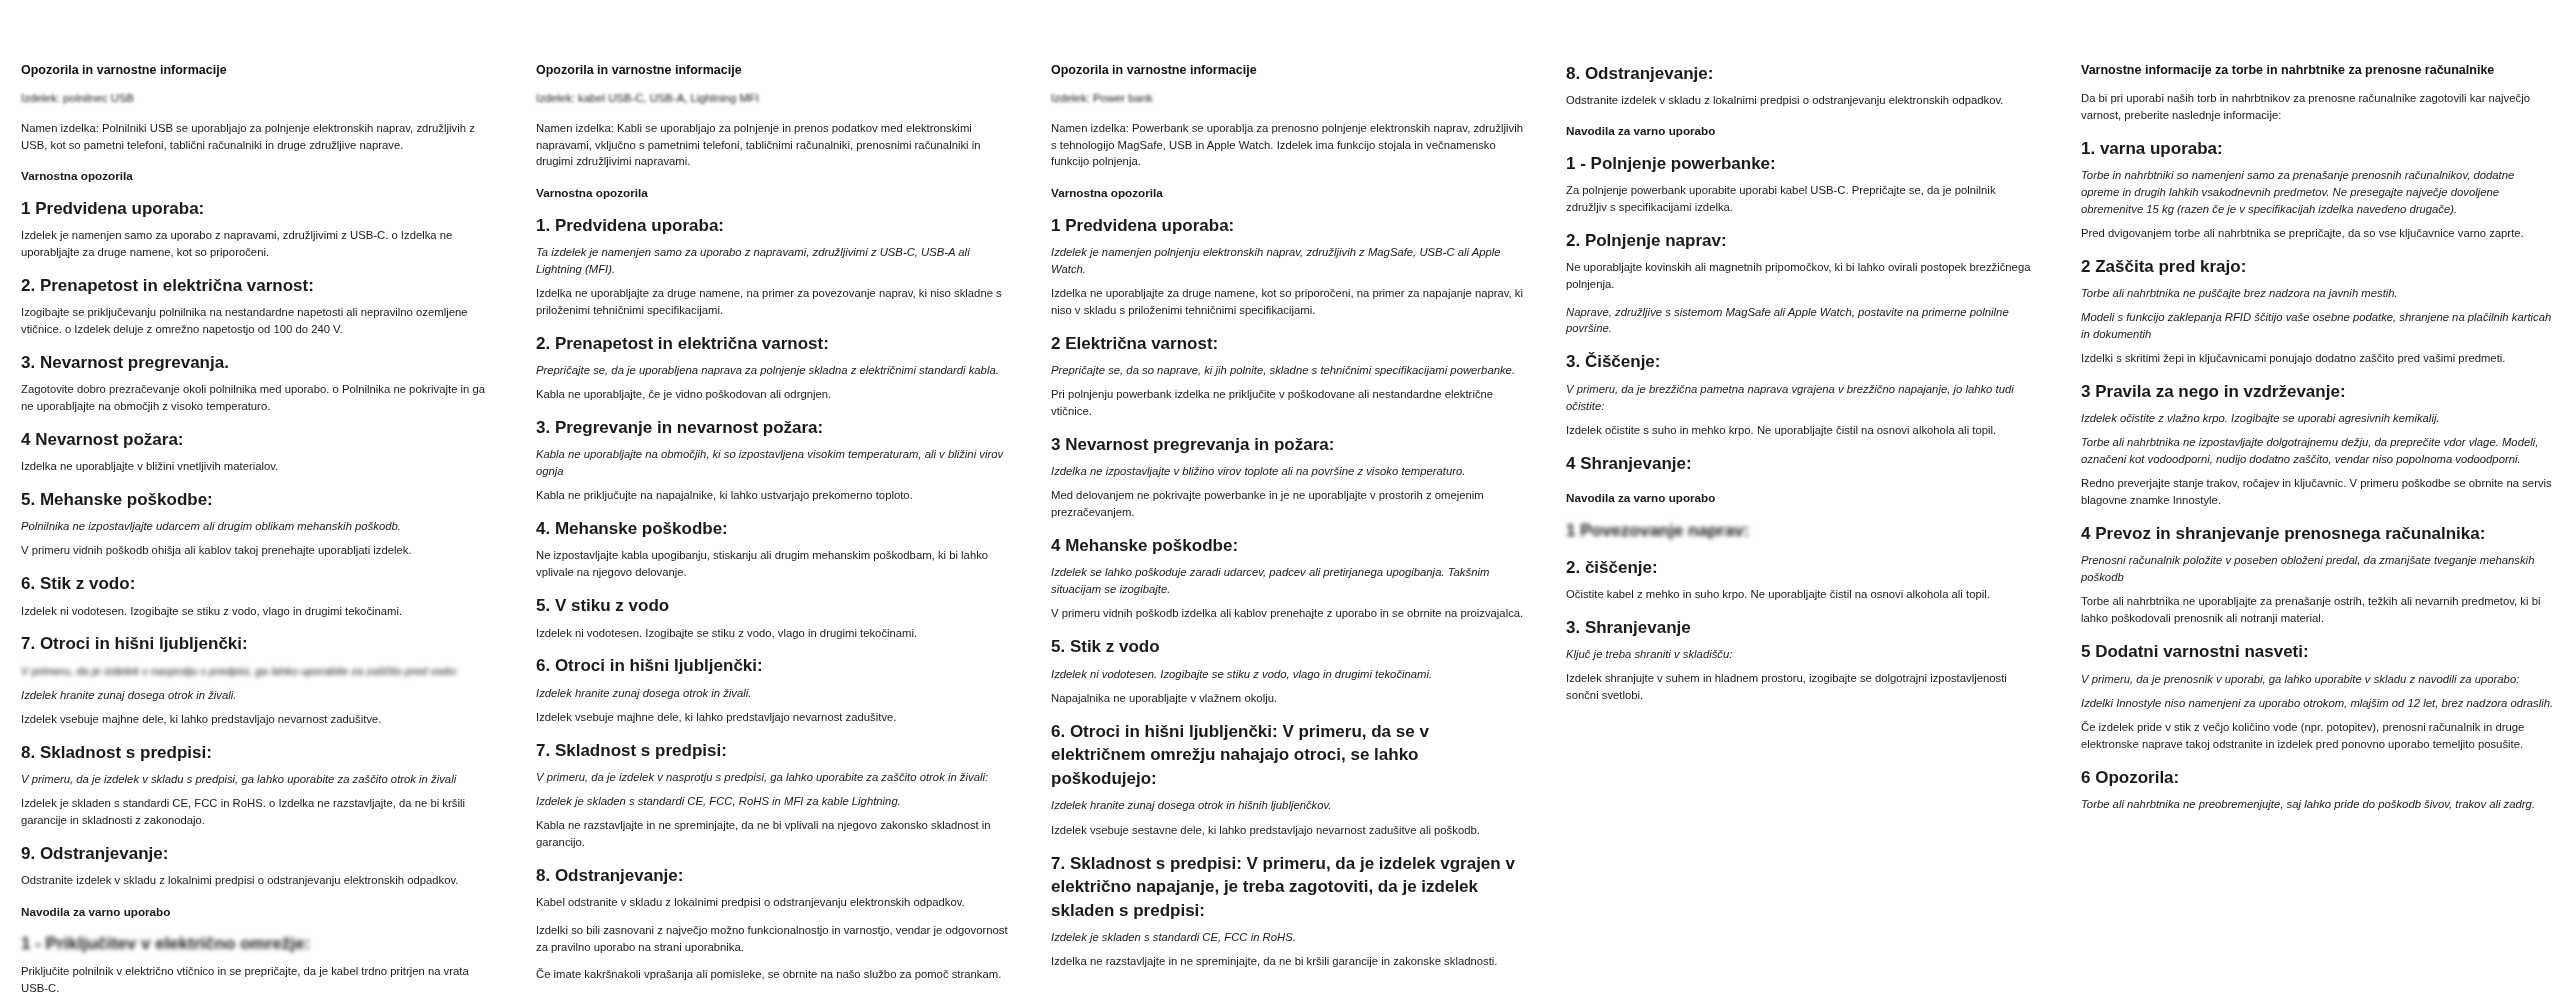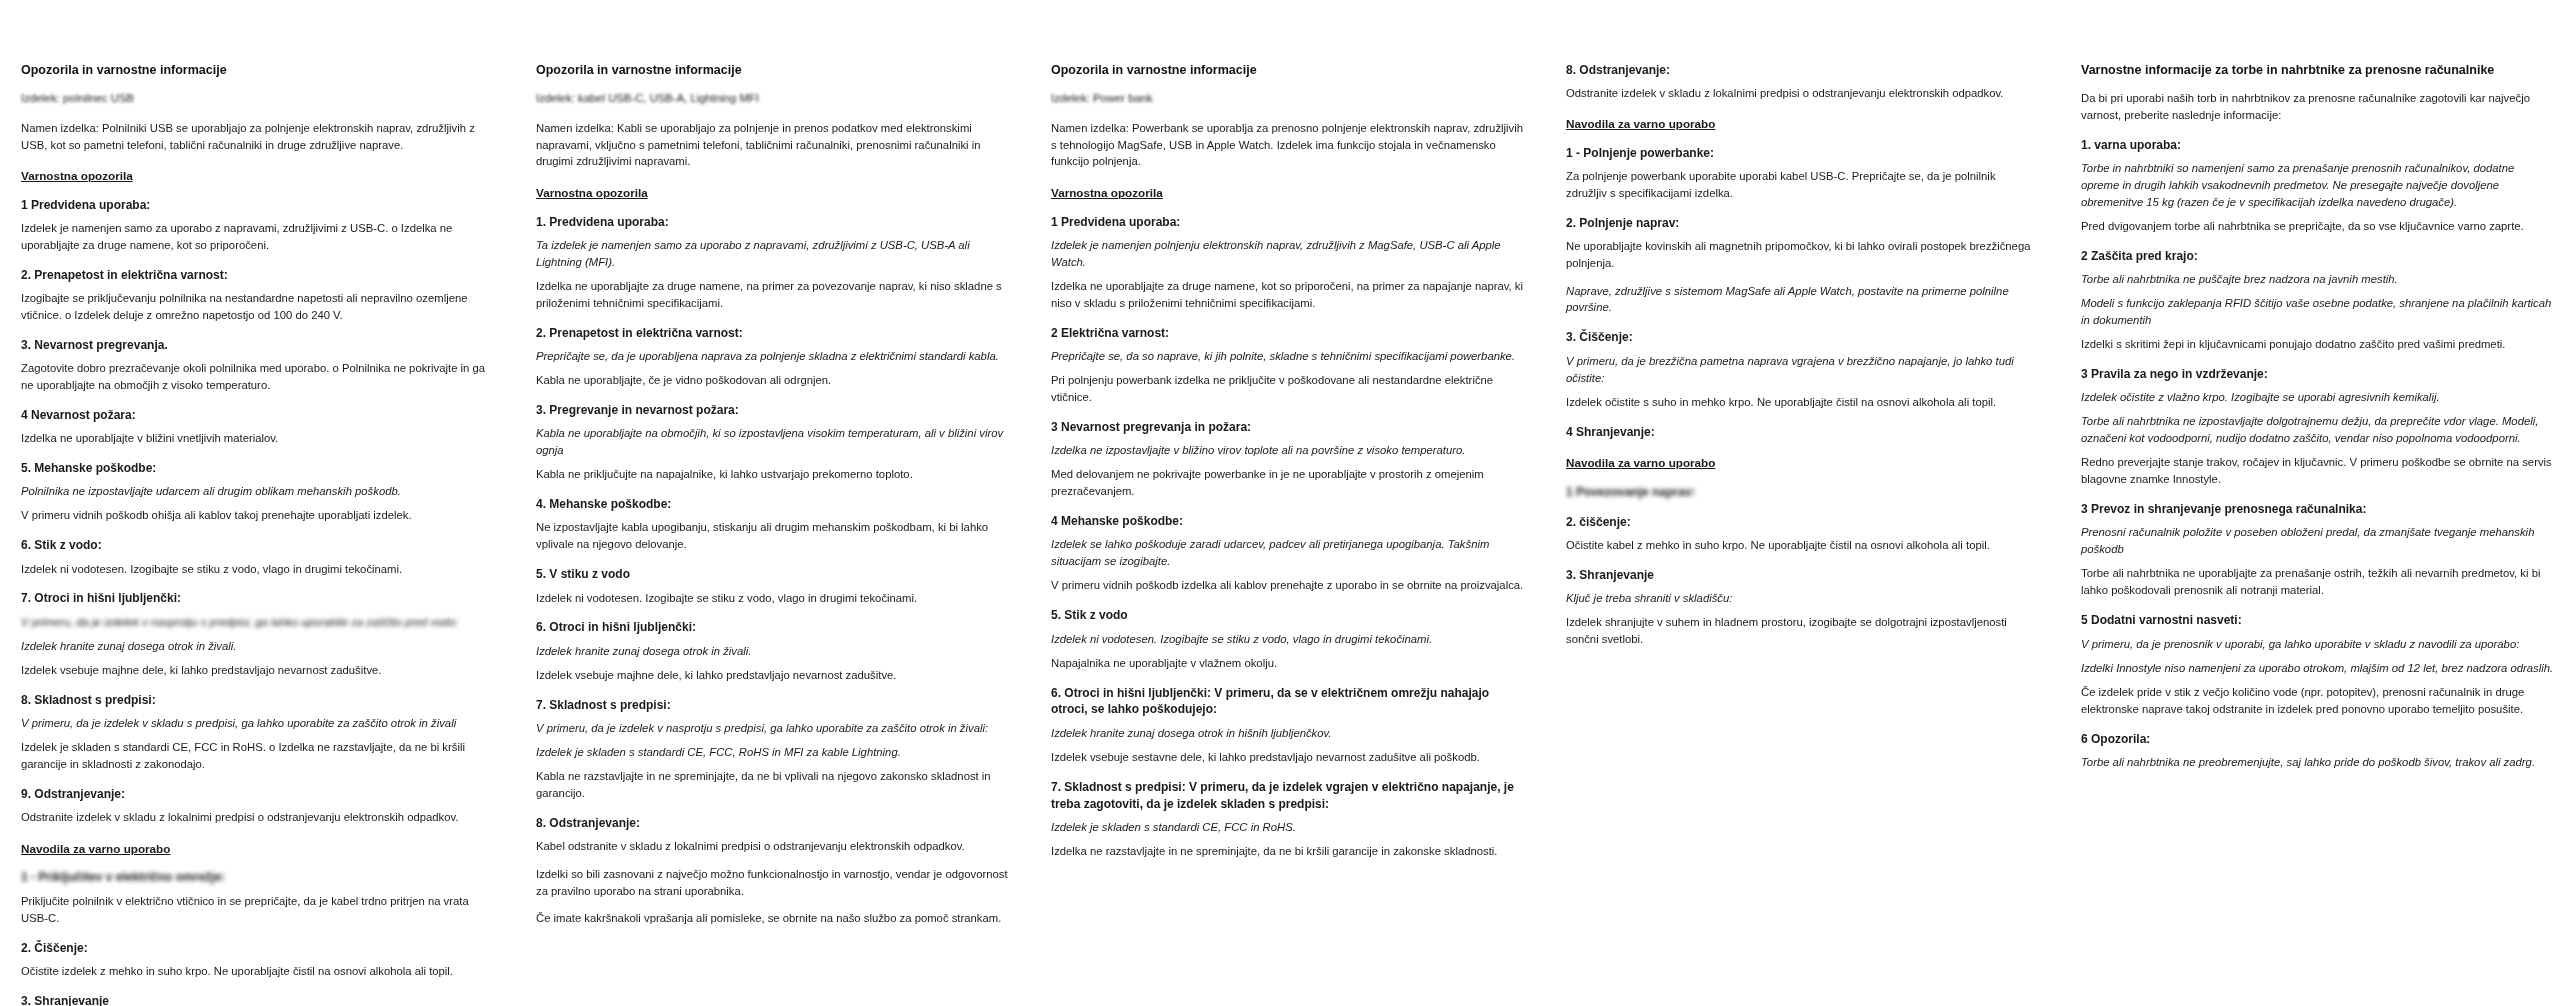--- a/index.html
+++ b/index.html
@@ -44,24 +44,23 @@
     color: #1b1b1b;
   }
   .lead .blur {
     filter: blur(1.8px);
   }
   .h2 {
     font-size: 11.7px;
     font-weight: bold;
     margin: 14.5px 0 8px 0;
     line-height: 1.35;
-    text-decoration: underline;
   }
   .h3 {
-    font-size: 12px;
+    font-size: 17px;
     font-weight: bold;
     margin: 13px 0 6.4px 0;
     line-height: 1.4;
   }
   p.body {
     font-size: 11.3px;
     line-height: 1.5;
     margin: 0 0 10.5px 0;
     color: #1b1b1b;
   }
@@ -253,21 +252,21 @@
     <div class="h3">2 Zaščita pred krajo:</div>
     <p class="body tight">Torbe ali nahrbtnika ne puščajte brez nadzora na javnih mestih.</p>
     <p class="body tight">Modeli s funkcijo zaklepanja RFID ščitijo vaše osebne podatke, shranjene na plačilnih karticah in dokumentih</p>
     <p class="body">Izdelki s skritimi žepi in ključavnicami ponujajo dodatno zaščito pred vašimi predmeti.</p>
 
     <div class="h3">3 Pravila za nego in vzdrževanje:</div>
     <p class="body tight">Izdelek očistite z vlažno krpo. Izogibajte se uporabi agresivnih kemikalij.</p>
     <p class="body tight">Torbe ali nahrbtnika ne izpostavljajte dolgotrajnemu dežju, da preprečite vdor vlage. Modeli, označeni kot vodoodporni, nudijo dodatno zaščito, vendar niso popolnoma vodoodporni.</p>
     <p class="body">Redno preverjajte stanje trakov, ročajev in ključavnic. V primeru poškodbe se obrnite na servis blagovne znamke Innostyle.</p>
 
-    <div class="h3">3 Prevoz in shranjevanje prenosnega računalnika:</div>
+    <div class="h3">4 Prevoz in shranjevanje prenosnega računalnika:</div>
     <p class="body tight">Prenosni računalnik položite v poseben obloženi predal, da zmanjšate tveganje mehanskih poškodb</p>
     <p class="body">Torbe ali nahrbtnika ne uporabljajte za prenašanje ostrih, težkih ali nevarnih predmetov, ki bi lahko poškodovali prenosnik ali notranji material.</p>
 
     <div class="h3">5 Dodatni varnostni nasveti:</div>
     <p class="body tight">V primeru, da je prenosnik v uporabi, ga lahko uporabite v skladu z navodili za uporabo:</p>
     <p class="body tight">Izdelki Innostyle niso namenjeni za uporabo otrokom, mlajšim od 12 let, brez nadzora odraslih.</p>
     <p class="body">Če izdelek pride v stik z večjo količino vode (npr. potopitev), prenosni računalnik in druge elektronske naprave takoj odstranite in izdelek pred ponovno uporabo temeljito posušite.</p>
 
     <div class="h3">6 Opozorila:</div>
     <p class="body tight">Torbe ali nahrbtnika ne preobremenjujte, saj lahko pride do poškodb šivov, trakov ali zadrg.</p>

